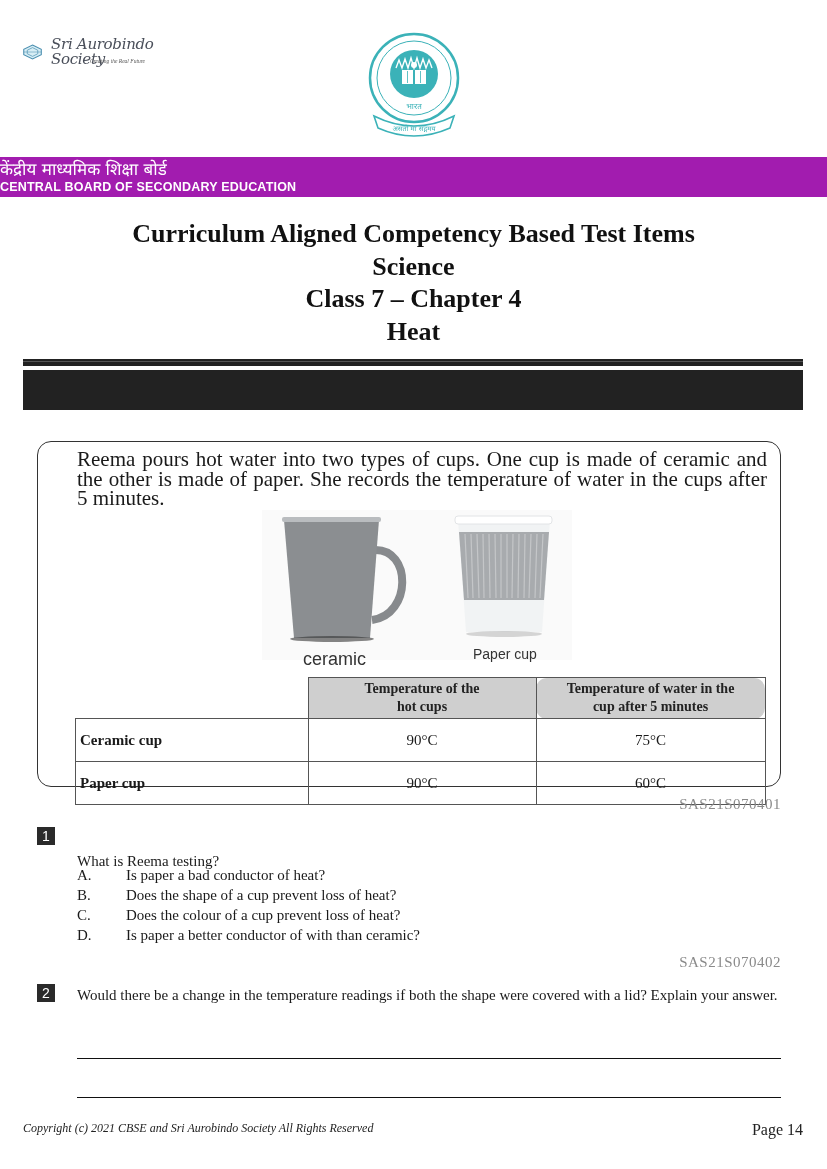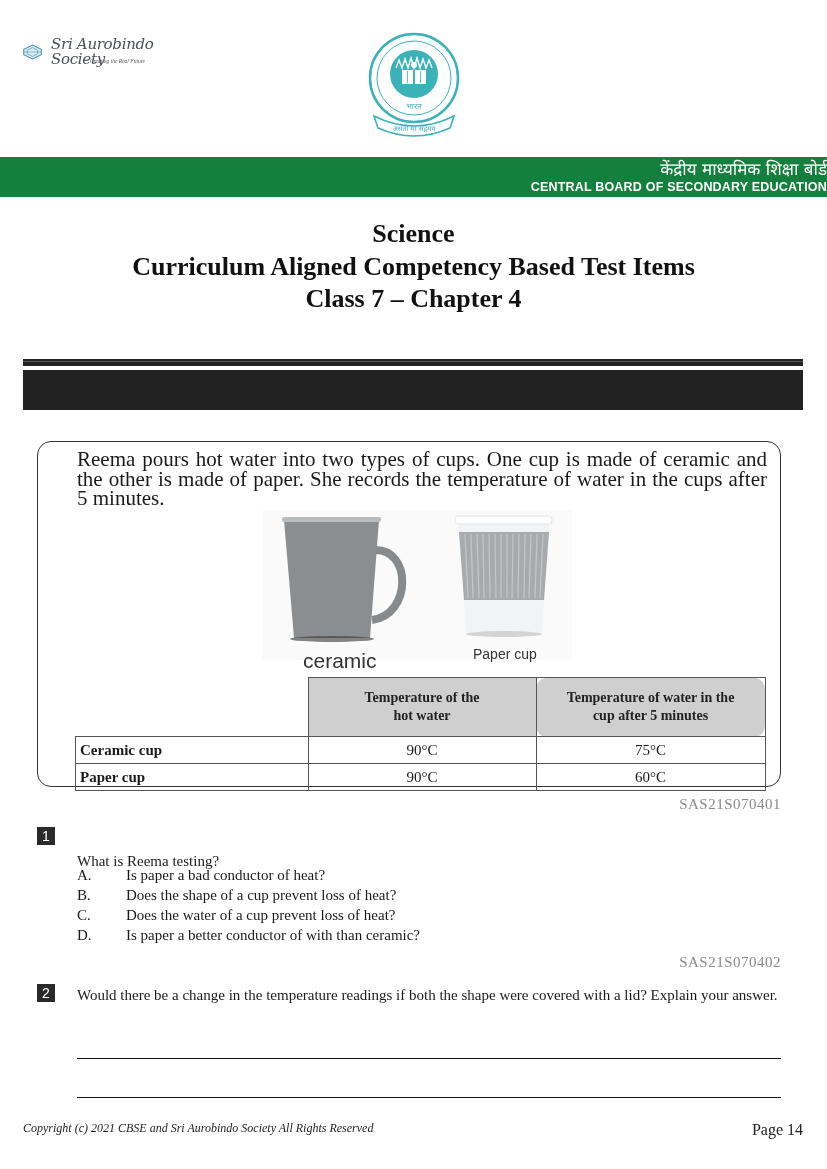--- a/index.html
+++ b/index.html
@@ -10,47 +10,47 @@
   .abs { position: absolute; }
 
   
   .sas-logo { left: 22px; top: 38px; width: 170px; height: 28px; display: flex; align-items: center; }
   .sas-emblem { width: 24px; height: 18px; }
   .sas-text { margin-left: 8px; font-family: "DejaVu Serif", serif; font-style: italic; font-size: 15px; color: #4a4f5a; letter-spacing: -0.3px; line-height: 15px; }
   .sas-tag { position: absolute; left: 68px; top: 20px; font-size: 5.5px; font-style: italic; color: #555; font-family: "Liberation Serif", serif; }
 
   .cbse-seal { left: 366px; top: 32px; width: 96px; height: 110px; }
 
-  .cbse-band { left: 0; top: 157px; width: 827px; height: 40px; background: #15803d; text-align: right; color: #fff; }
+  .cbse-band { left: 0; top: 157px; width: 827px; height: 40px; background: #a21caf; text-align: left; color: #fff; }
   .cbse-hindi { font-family: "DejaVu Sans", sans-serif; font-size: 17px; line-height: 22px; margin-top: 1px; }
   .cbse-eng { font-family: "Liberation Sans", sans-serif; font-weight: bold; font-size: 12.5px; letter-spacing: 0.2px; line-height: 15px; }
 
   
   .titles { left: 0; top: 218px; width: 827px; text-align: center; }
   .titles div { font-family: "Liberation Serif", serif; font-weight: bold; font-size: 26px; line-height: 32.5px; color: #111; }
 
   .rule-double { left: 23px; top: 359px; width: 780px; height: 7px; background: #222; }
   .rule-double::after { content: ""; position: absolute; left: 0; right: 0; top: 2px; height: 1px; background: #555; }
   .black-bar { left: 23px; top: 370px; width: 780px; height: 40px; background: #222; }
 
   
   .stim-box { left: 37px; top: 441px; width: 744px; height: 346px; border: 1.6px solid #333; border-radius: 14px; box-sizing: border-box; }
   .stim-text { left: 77px; top: 450px; width: 690px; font-size: 21px; line-height: 19.5px; text-align: justify; }
 
   .img-area { left: 262px; top: 510px; width: 310px; height: 160px; }
   .caption { font-family: "Liberation Sans", sans-serif; color: #333; }
-  .cap-ceramic { left: 303px; top: 649px; font-size: 21px; }
+  .cap-ceramic { left: 303px; top: 649px; font-size: 18px; }
   .cap-paper { left: 473px; top: 646px; font-size: 14px; }
 
   
   table.data { position: absolute; left: 75px; top: 677px; border-collapse: collapse; font-size: 15px; }
   table.data td, table.data th { border: 1px solid #555; }
-  table.data th { background: #cfcfcf; font-weight: bold; font-size: 14px; line-height: 18px; padding: 11px 6px; text-align: center; color: #222; }
+  table.data th { background: #cfcfcf; font-weight: bold; font-size: 14px; line-height: 18px; padding: 2px 6px; text-align: center; color: #222; }
   table.data th.blank { background: transparent; border-top: none; border-left: none; }
-  table.data td { height: 26px; padding: 0 4px; margin-left: 8px; }
+  table.data td { height: 26px; padding: 8px 4px; margin-left: 8px; }
   table.data td.rowh { width: 220px; font-weight: bold; text-align: left; }
   table.data td.val { text-align: center; }
   table.data .c1 { width: 215px; }
   table.data .c2 { width: 216px; border-radius: 11px; }
 
   .item-id { font-size: 15px; color: #8a8a8a; letter-spacing: 0.5px; text-align: right; }
   .id1 { right: 46px; top: 796px; }
   .id2 { right: 46px; top: 954px; }
 
   .qnum { width: 18px; height: 18px; background: #2a2a2a; color: #fff; font-family: "Liberation Sans", sans-serif; font-size: 14px; text-align: center; line-height: 18px; }
@@ -98,23 +98,24 @@
   <path d="M8,84 Q48,104 88,84 L84,96 Q48,112 12,96 Z" fill="#fff" stroke="#3bb2b8" stroke-width="1.6"></path>
   <text x="48" y="99" font-size="7" fill="#3bb2b8" text-anchor="middle" font-family="DejaVu Sans, sans-serif">असतो मा सद्गमय</text>
 </svg>
 
 <div class="abs cbse-band">
   <div class="cbse-hindi">केंद्रीय माध्यमिक शिक्षा बोर्ड</div>
   <div class="cbse-eng">CENTRAL BOARD OF SECONDARY EDUCATION</div>
 </div>
 
 <div class="abs titles">
+  <div>Curriculum Aligned Competency Based Test Items</div>
   <div>Science</div>
-  <div>Curriculum Aligned Competency Based Test Items</div>
   <div>Class 7 – Chapter 4</div>
+  <div>Heat</div>
 </div>
 
 <div class="abs rule-double"></div>
 <div class="abs black-bar"></div>
 
 <div class="abs stim-box"></div>
 <div class="abs stim-text">Reema pours hot water into two types of cups. One cup is made of ceramic and the other is made of paper. She records the temperature of water in the cups after 5 minutes.</div>
 
 <svg class="abs img-area" viewBox="0 0 310 160">
   <rect x="0" y="0" width="310" height="150" fill="#fafafa"></rect>
@@ -151,21 +152,21 @@
 </svg>
 <div class="abs caption cap-ceramic">ceramic</div>
 <div class="abs caption cap-paper">Paper cup</div>
 
 <table class="data">
   <tbody>
       <tr>
     <th class="blank rowh" style="width:220px"></th>
     <th class="c1">
       <span>Temperature of the</span><br>
-      <span>hot water</span>
+      <span>hot cups</span>
     </th>
     <th class="c2">
       <span>Temperature of water in the</span><br>
       <span>cup after 5 minutes</span>
     </th>
   </tr>
   <tr>
     <td class="rowh">Ceramic cup</td>
     <td class="val">90°C</td>
     <td class="val">75°C</td>
@@ -186,21 +187,21 @@
   <div class="opt">
     <span class="opt-letter">A.</span>
     <span>Is paper a bad conductor of heat?</span>
   </div>
   <div class="opt">
     <span class="opt-letter">B.</span>
     <span>Does the shape of a cup prevent loss of heat?</span>
   </div>
   <div class="opt">
     <span class="opt-letter">C.</span>
-    <span>Does the water of a cup prevent loss of heat?</span>
+    <span>Does the colour of a cup prevent loss of heat?</span>
   </div>
   <div class="opt">
     <span class="opt-letter">D.</span>
     <span>Is paper a better conductor of with than ceramic?</span>
   </div>
 </div>
 
 <div class="abs item-id id2">SAS21S070402</div>
 <div class="abs qnum qn2">2</div>
 <div class="abs qtext q2">Would there be a change in the temperature readings if both the shape were covered with a lid? Explain your answer.</div>

